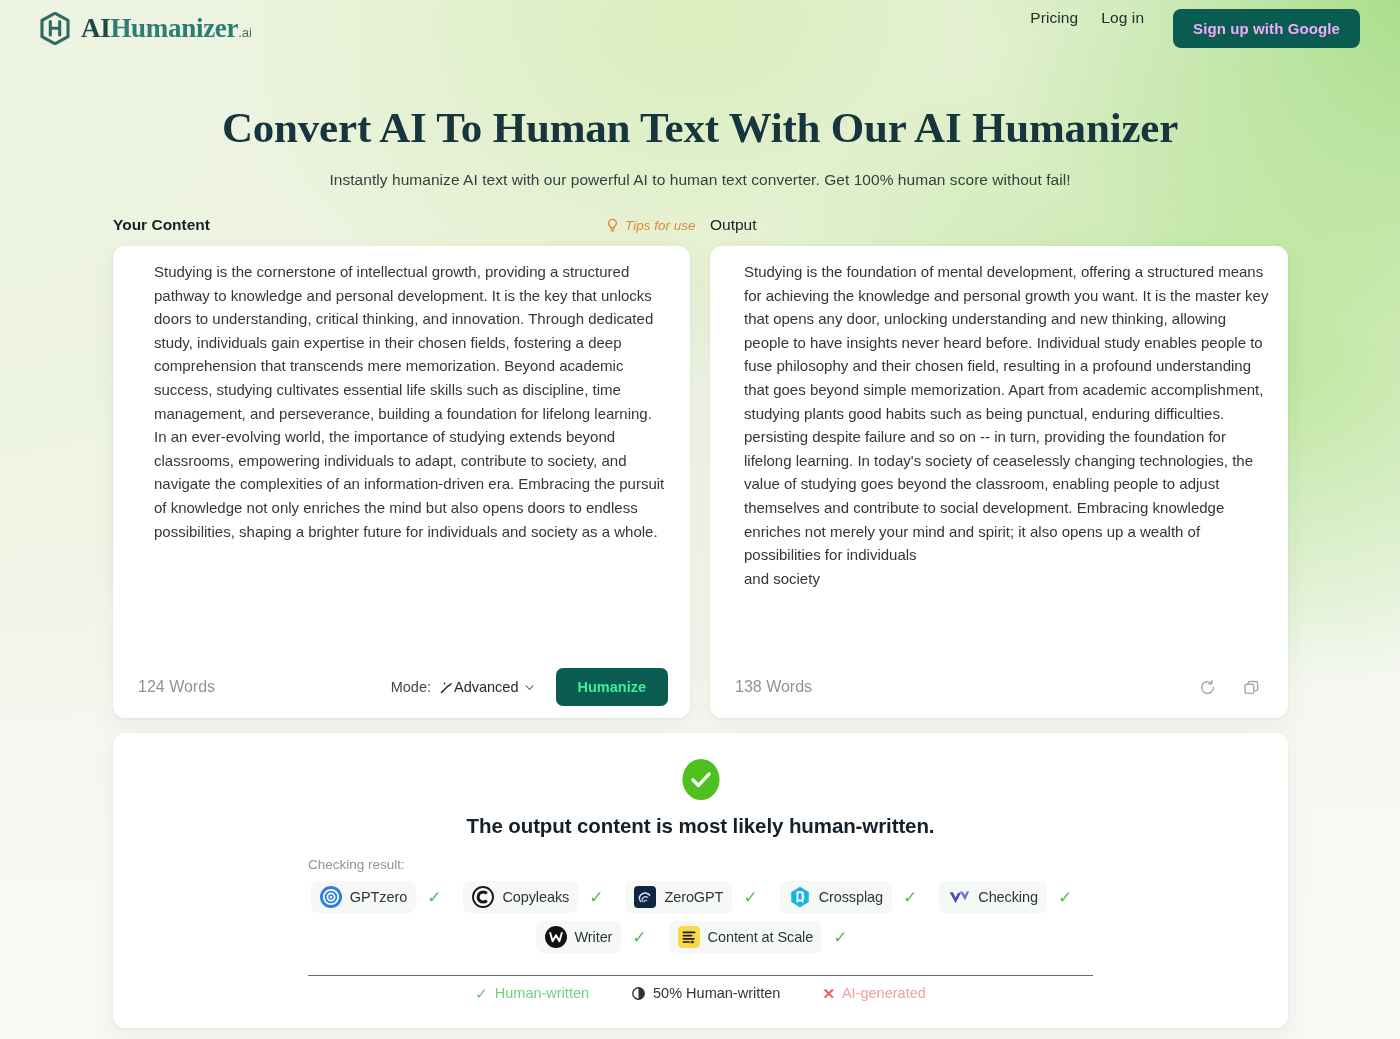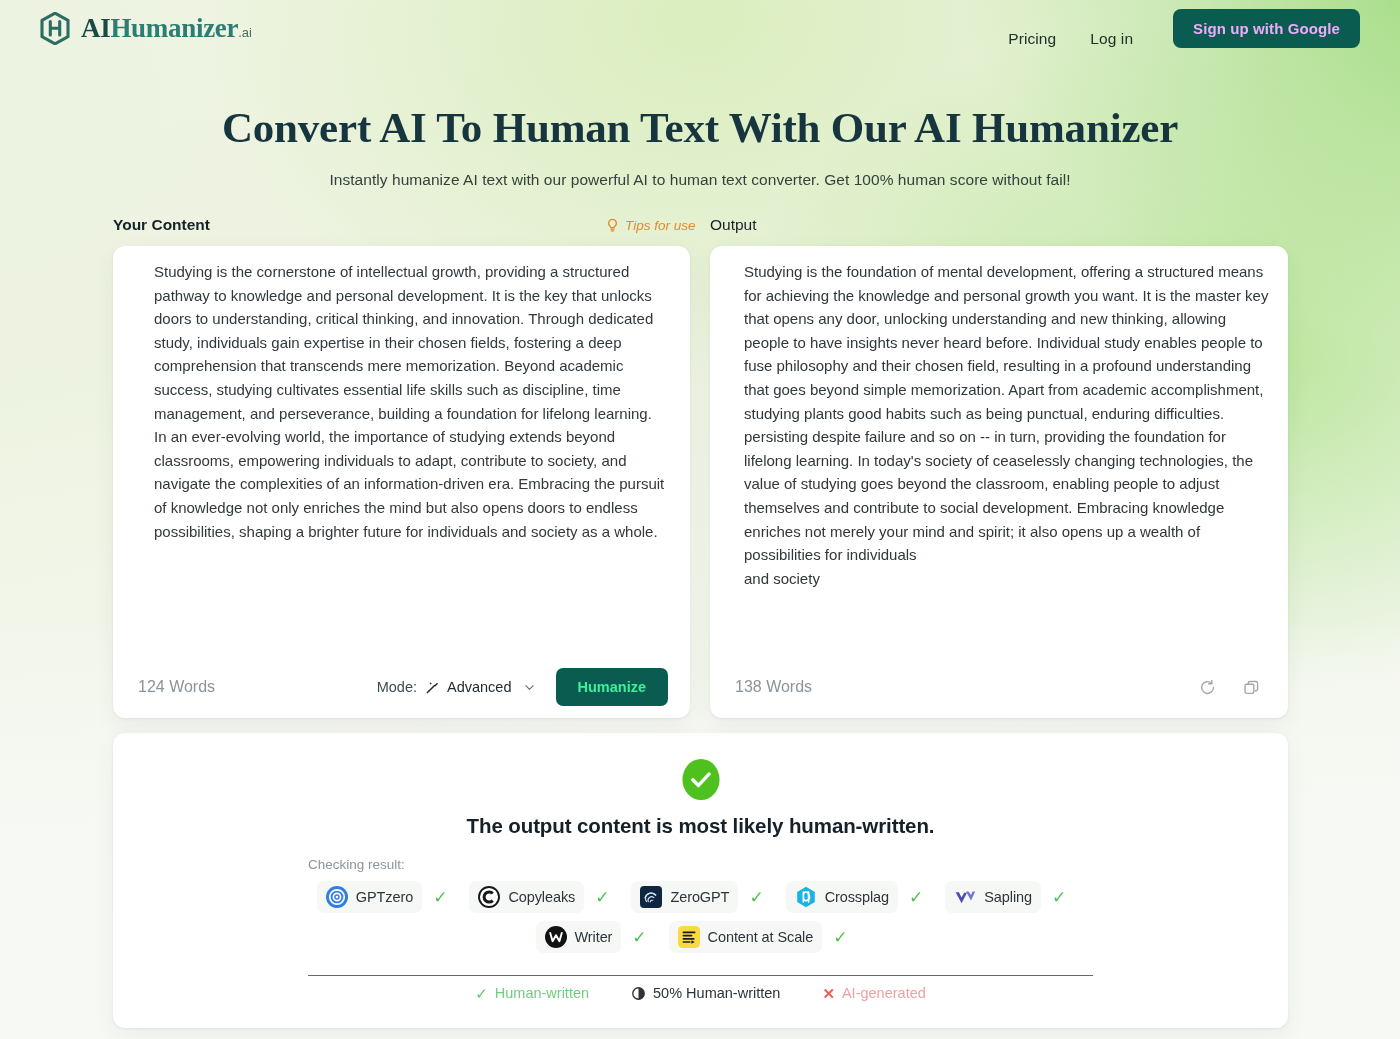--- a/index.html
+++ b/index.html
@@ -58,21 +58,21 @@
   }
   .logo-text .hum { color: #2e7d74; }
   .logo-suffix {
     font-family: "Liberation Sans", sans-serif;
     font-weight: normal;
     font-size: 13px;
     color: #4a6f63;
     letter-spacing: 0;
   }
 
-  .nav { margin-left: auto; display: flex; align-items: flex-end; gap: 34px; }
+  .nav { margin-left: auto; display: flex; align-items: flex-start; gap: 23px; }
   .nav-link {
     font-size: 15.5px;
     color: #20302a;
     text-decoration: none;
     letter-spacing: 0.1px;
   }
   .btn-signup {
     background: #0a5c50;
     color: #f0abfc;
     font-size: 15px;
@@ -159,21 +159,21 @@
     height: 62px;
     display: flex;
     align-items: center;
     padding: 0 22px 0 25px;
   }
   .word-count { font-size: 16px; color: #8c9499; }
   .foot-right { margin-left: auto; display: flex; align-items: center; }
 
   .mode-label { font-size: 14.5px; color: #3d4a50; margin-right: 8px; }
   .mode-select {
-    display: flex; align-items: center; gap: 7px;
+    display: flex; align-items: center; 
     font-size: 14.5px; color: #222c31;
     cursor: pointer;
     margin-right: 20px;
   }
   .chev { margin-left: 4px; opacity: 0.72; }
 
   .btn-humanize {
     background: #0a5c50;
     color: #3ef09a;
     font-size: 14.5px;
@@ -400,21 +400,21 @@
           </svg>
           <span class="det-name">Crossplag</span>
         </div>
         <span class="det-tick">✓</span>
 
         <div class="det">
           <svg class="det-icon" viewBox="0 0 22 22">
             <path d="M1.6 6.2 L7.6 17.2 L13.0 6.8 L10.1 6.8 L7.6 11.6 L4.9 6.2 Z" fill="#4b4fb5"></path>
             <path d="M12.0 5.4 L17.0 14.6 L21.2 5.4 L18.6 5.4 L17.0 9.0 L14.6 5.4 Z" fill="#6f74d6"></path>
           </svg>
-          <span class="det-name">Sapling</span>
+          <span class="det-name">Checking</span>
         </div>
         <span class="det-tick">✓</span>
       </div>
 
       <div class="det-row">
         <div class="det">
           <svg class="det-icon" viewBox="0 0 22 22">
             <circle cx="11" cy="11" r="11" fill="#121214"></circle>
             <path d="M5.2 7.0 L7.6 15.2 L11 9.2 L14.4 15.2 L16.8 7.0" fill="none" stroke="#ffffff" stroke-width="1.9" stroke-linejoin="round" stroke-linecap="round"></path>
           </svg>

